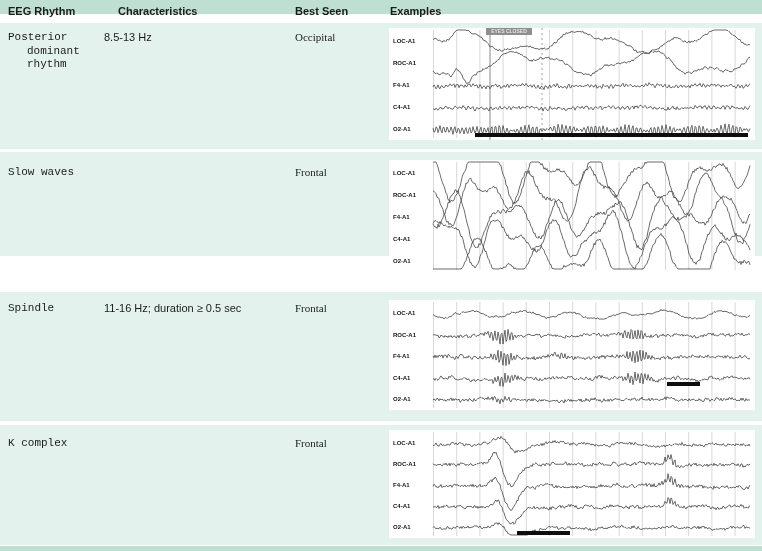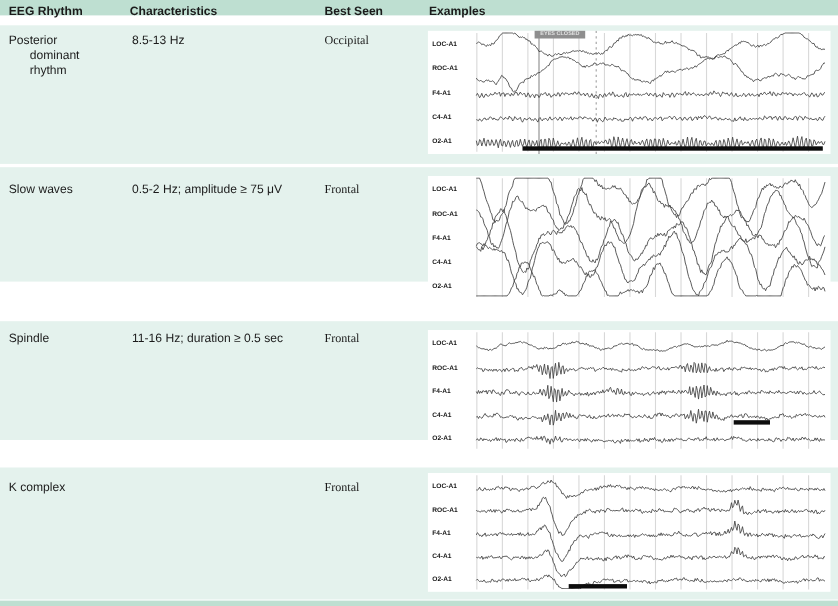--- a/index.html
+++ b/index.html
@@ -3,22 +3,22 @@
 <meta charset="utf-8">
 <style>
   html,body{margin:0;padding:0;background:#ffffff;}
   .page{position:relative;width:762px;height:551px;background:#ffffff;
         font-family:"Liberation Sans",sans-serif;color:#1b1b1b;overflow:hidden;}
   .hdr{position:absolute;left:0;top:0;width:762px;height:14px;background:#bedfd1;}
   .hdr span{position:absolute;top:5px;font-size:11px;font-weight:bold;white-space:nowrap;}
   .h1{left:8px}.h2{left:118px}.h3{left:295px}.h4{left:390px}
   .row{position:absolute;left:0;width:762px;background:#e4f2ed;}
   .cell{position:absolute;top:var(--tt,8px);font-size:11px;line-height:13.5px;}
-  .c1{left:8px;width:60px;text-indent:-19px;padding-left:19px;}
-  .c2{left:120px;width:158px;text-indent:-14px;padding-left:14px;}
+  .c1{left:8px;width:60px;text-indent:-19px;padding-left:19px;font-family:Liberation Mono, monospace;}
+  .c2{left:104px;width:158px;text-indent:-14px;padding-left:14px;}
   .c3{left:295px;width:85px;font-family:Liberation Serif, serif;}
   .eeg-box{position:absolute;left:389px;width:366px;background:#ffffff;}
   .eeg-box svg{position:absolute;left:0;top:0;display:block;}
   .ch{position:absolute;left:4px;font-size:6px;font-weight:bold;color:#141414;
       letter-spacing:0;white-space:nowrap;z-index:2;}
   .hbar{position:absolute;height:4px;background:#0d0d0d;z-index:3;}
   .eyes{position:absolute;left:97px;top:0;width:46px;height:7px;background:#8e8e8e;
         color:#e2e2e2;font-size:5px;line-height:7px;text-align:center;overflow:hidden;
         font-weight:bold;z-index:3;white-space:nowrap;}
   .footer{position:absolute;left:0;top:546px;width:762px;height:5px;background:#bedfd1;}
@@ -68,21 +68,20 @@
           <polyline points="44,80.7 45,81.2 46,81.8 47,80.0 48,81.4 49,82.2 50,80.5 51,79.6 52,79.3 53,81.1 54,80.3 55,80.6 56,78.6 57,78.4 58,79.1 59,80.8 60,79.2 61,80.3 62,80.6 63,81.0 64,81.2 65,79.6 66,78.1 67,78.8 68,79.8 69,80.7 70,79.1 71,78.9 72,80.0 73,80.3 74,77.5 75,79.1 76,79.2 77,82.0 78,80.8 79,78.0 80,79.1 81,80.7 82,80.3 83,79.8 84,78.6 85,81.6 86,83.1 87,81.0 88,79.3 89,80.7 90,80.9 91,80.1 92,79.1 93,79.3 94,81.3 95,80.8 96,81.6 97,79.9 98,80.0 99,81.7 100,83.0 101,79.8 102,78.8 103,80.8 104,81.9 105,80.1 106,80.4 107,79.3 108,80.7 109,81.7 110,79.7 111,78.2 112,80.6 113,81.0 114,80.0 115,79.5 116,78.7 117,79.9 118,81.4 119,80.2 120,78.4 121,79.4 122,81.8 123,80.1 124,78.7 125,79.0 126,80.2 127,79.5 128,80.4 129,79.7 130,78.1 131,80.9 132,80.7 133,78.8 134,79.5 135,79.3 136,80.3 137,78.7 138,78.3 139,78.3 140,79.6 141,80.2 142,78.3 143,78.6 144,78.9 145,79.9 146,80.2 147,79.2 148,79.3 149,80.6 150,82.2 151,81.1 152,79.2 153,79.9 154,83.1 155,80.6 156,79.3 157,80.8 158,82.0 159,82.8 160,81.2 161,78.4 162,79.9 163,81.4 164,80.5 165,80.2 166,80.0 167,80.9 168,81.3 169,79.0 170,80.0 171,79.5 172,80.7 173,81.5 174,81.0 175,80.1 176,82.2 177,82.2 178,82.1 179,80.2 180,80.7 181,80.4 182,81.1 183,79.9 184,78.5 185,79.6 186,82.2 187,79.8 188,78.9 189,78.4 190,79.7 191,80.0 192,80.0 193,78.2 194,80.0 195,80.7 196,78.5 197,78.3 198,78.0 199,79.3 200,81.5 201,80.3 202,79.5 203,80.3 204,82.0 205,80.4 206,79.0 207,79.0 208,79.6 209,80.6 210,79.3 211,78.6 212,78.4 213,81.8 214,80.7 215,79.3 216,79.5 217,79.4 218,79.3 219,78.3 220,77.7 221,79.1 222,80.4 223,78.8 224,77.6 225,78.6 226,80.8 227,80.6 228,79.7 229,78.9 230,79.0 231,81.4 232,80.9 233,78.8 234,78.8 235,80.7 236,81.2 237,79.3 238,78.8 239,78.3 240,81.4 241,81.2 242,79.4 243,78.4 244,78.4 245,81.0 246,77.9 247,79.1 248,77.8 249,80.2 250,78.6 251,77.3 252,77.3 253,78.4 254,79.9 255,78.7 256,77.3 257,78.7 258,80.5 259,79.5 260,79.5 261,78.6 262,78.6 263,80.1 264,81.3 265,79.3 266,79.3 267,81.0 268,80.6 269,81.1 270,79.8 271,79.5 272,80.5 273,80.9 274,79.8 275,81.1 276,81.9 277,81.9 278,82.3 279,79.2 280,81.9 281,81.2 282,80.6 283,79.0 284,78.2 285,80.8 286,80.1 287,81.7 288,78.8 289,80.8 290,81.2 291,81.4 292,80.5 293,79.4 294,80.8 295,80.1 296,79.7 297,80.2 298,80.1 299,79.6 300,80.7 301,79.3 302,79.0 303,80.1 304,80.8 305,80.5 306,77.4 307,78.3 308,80.0 309,79.5 310,78.1 311,78.3 312,78.0 313,80.7 314,78.8 315,79.0 316,77.5 317,79.5 318,81.4 319,78.6 320,77.7 321,80.3 322,80.3 323,80.9 324,78.3 325,77.9 326,79.3 327,80.9 328,79.3 329,79.5 330,80.1 331,80.5 332,80.8 333,78.6 334,77.9 335,78.2 336,81.4 337,78.5 338,77.6 339,78.4 340,78.7 341,81.2 342,79.8 343,77.7 344,79.1 345,79.3 346,79.5 347,80.6 348,79.2 349,80.6 350,80.7 351,80.6 352,80.2 353,79.7 354,81.7 355,81.0 356,78.4 357,79.6 358,81.1 359,81.4 360,79.1 361,77.6" fill="none" stroke="#454545" stroke-width="0.8" stroke-linejoin="round"></polyline>
           <polyline points="44,99.9 45,104.2 46,103.5 47,98.9 48,99.8 49,104.7 50,101.4 51,97.6 52,102.8 53,104.9 54,99.5 55,99.3 56,104.0 57,103.9 58,99.0 59,101.1 60,104.4 61,102.9 62,98.9 63,101.9 64,106.4 65,101.0 66,98.6 67,104.2 68,104.7 69,100.3 70,101.0 71,105.4 72,103.3 73,99.8 74,101.9 75,106.0 76,101.9 77,99.6 78,104.7 79,105.5 80,100.5 81,99.6 82,105.0 83,103.6 84,98.6 85,102.2 86,105.0 87,102.8 88,98.4 89,103.2 90,105.6 91,101.5 92,99.2 93,104.6 94,105.3 95,99.9 96,101.1 97,104.4 98,102.8 99,99.7 100,105.3 101,106.1 102,100.4 103,98.7 104,107.2 105,106.4 106,98.7 107,98.7 108,107.7 109,106.1 110,97.7 111,99.5 112,107.2 113,104.5 114,97.5 115,101.6 116,105.8 117,103.7 118,100.0 119,103.3 120,105.2 121,102.3 122,102.0 123,103.0 124,102.9 125,101.6 126,104.1 127,103.8 128,101.0 129,102.1 130,106.4 131,102.7 132,98.9 133,102.8 134,107.8 135,102.4 136,97.3 137,102.9 138,107.3 139,100.3 140,96.8 141,103.8 142,107.3 143,99.8 144,98.9 145,105.4 146,107.2 147,99.9 148,98.8 149,105.4 150,105.6 151,101.0 152,101.0 153,103.5 154,101.5 155,100.6 156,102.8 157,101.4 158,100.5 159,101.5 160,101.9 161,99.5 162,99.6 163,102.6 164,102.8 165,98.2 166,99.8 167,106.0 168,104.2 169,96.3 170,99.7 171,107.3 172,103.3 173,96.5 174,101.3 175,106.7 176,101.6 177,97.5 178,101.7 179,107.2 180,101.2 181,98.1 182,103.0 183,105.9 184,100.3 185,98.8 186,102.8 187,103.3 188,100.3 189,102.4 190,102.7 191,101.7 192,101.1 193,103.7 194,101.7 195,99.5 196,101.9 197,105.0 198,100.5 199,98.3 200,103.6 201,106.4 202,98.9 203,99.2 204,105.4 205,105.6 206,98.3 207,98.5 208,107.3 209,104.7 210,98.6 211,99.4 212,105.9 213,103.5 214,97.8 215,101.5 216,106.6 217,103.4 218,99.4 219,102.6 220,103.8 221,101.9 222,101.8 223,102.5 224,102.8 225,100.7 226,104.0 227,103.4 228,99.8 229,101.4 230,106.6 231,103.2 232,98.5 233,103.0 234,106.7 235,102.5 236,96.6 237,103.7 238,108.1 239,100.0 240,96.9 241,104.2 242,107.8 243,100.2 244,97.7 245,104.5 246,107.3 247,100.0 248,99.9 249,104.0 250,104.1 251,100.3 252,100.3 253,104.7 254,103.1 255,101.8 256,102.9 257,104.1 258,101.9 259,102.8 260,104.5 261,101.4 262,99.6 263,105.4 264,105.3 265,99.6 266,100.0 267,107.4 268,104.9 269,98.8 270,101.1 271,107.3 272,103.9 273,97.5 274,101.2 275,108.1 276,102.8 277,96.7 278,101.9 279,107.7 280,101.9 281,98.3 282,103.1 283,105.6 284,100.7 285,99.6 286,103.8 287,103.0 288,101.1 289,101.4 290,102.4 291,100.7 292,102.6 293,104.9 294,101.6 295,99.4 296,103.2 297,105.3 298,100.0 299,98.4 300,103.9 301,105.9 302,99.5 303,97.4 304,105.3 305,106.3 306,98.3 307,99.4 308,106.5 309,105.8 310,97.7 311,99.7 312,106.3 313,104.2 314,98.3 315,101.5 316,107.1 317,102.7 318,100.5 319,102.4 320,104.5 321,102.9 322,101.2 323,103.3 324,103.7 325,101.1 326,104.3 327,102.5 328,100.1 329,102.0 330,106.2 331,102.3 332,97.3 333,101.5 334,107.1 335,101.2 336,95.8 337,102.7 338,107.2 339,99.7 340,96.2 341,104.3 342,106.8 343,99.8 344,97.5 345,104.3 346,106.4 347,98.6 348,99.7 349,104.9 350,104.4 351,99.1 352,100.4 353,103.7 354,102.1 355,100.6 356,102.3 357,101.0 358,100.7 359,103.3 360,103.3 361,100.5" fill="none" stroke="#454545" stroke-width="0.8" stroke-linejoin="round"></polyline>
         </svg>
       <div class="eyes">EYES CLOSED</div>
       <div class="hbar" style="left:86px;top:105px;width:273px"></div>
     </div>
   </div>
 
   <div class="row" style="top:152px;height:104px;--tt:14px">
     <div class="cell c1">Slow waves</div>
-    <div class="cell c2">0.5-2 Hz; amplitude ≥ 75 μV</div>
     <div class="cell c3">Frontal</div>
     <div class="eeg-box" style="top:8px;height:112px">
       <span class="ch" style="top: 10px;">LOC-A1</span>
       <span class="ch" style="top: 32px;">ROC-A1</span>
       <span class="ch" style="top: 54px;">F4-A1</span>
       <span class="ch" style="top: 76px;">C4-A1</span>
       <span class="ch" style="top: 98px;">O2-A1</span>
       <svg class="traces" width="366" height="112" viewBox="0 0 366 112">
           <line x1="44.5" y1="2" x2="44.5" y2="110" stroke="#d8d8d8" stroke-width="1"></line>
           <line x1="67.7" y1="2" x2="67.7" y2="110" stroke="#d8d8d8" stroke-width="1"></line>
@@ -100,21 +99,21 @@
           <line x1="346.0999999999999" y1="2" x2="346.0999999999999" y2="110" stroke="#d8d8d8" stroke-width="1"></line>
           <polyline points="44,2.0 45,2.0 46,2.0 47,2.0 48,4.5 49,7.2 50,11.2 51,14.2 52,18.2 53,21.5 54,24.0 55,26.2 56,29.4 57,33.1 58,34.6 59,39.7 60,40.0 61,42.4 62,40.3 63,40.6 64,41.1 65,40.0 66,36.7 67,35.0 68,33.9 69,32.8 70,28.5 71,26.8 72,22.3 73,17.4 74,14.4 75,12.6 76,11.1 77,8.9 78,4.0 79,2.3 80,2.0 81,2.0 82,2.0 83,2.0 84,2.0 85,2.0 86,2.0 87,2.0 88,2.0 89,2.0 90,2.0 91,2.0 92,2.0 93,2.0 94,2.0 95,2.0 96,2.0 97,2.0 98,2.0 99,2.0 100,2.0 101,2.0 102,2.0 103,2.0 104,2.0 105,2.0 106,2.0 107,2.0 108,2.0 109,2.0 110,2.7 111,5.1 112,5.5 113,10.8 114,14.1 115,16.5 116,18.9 117,25.2 118,25.9 119,29.7 120,35.6 121,36.0 122,38.5 123,40.2 124,43.4 125,42.0 126,42.9 127,43.0 128,40.7 129,40.9 130,37.7 131,35.8 132,33.3 133,28.6 134,27.0 135,23.1 136,17.8 137,16.5 138,12.5 139,10.1 140,7.6 141,3.3 142,2.0 143,2.0 144,2.0 145,2.0 146,2.0 147,2.0 148,2.0 149,2.0 150,2.0 151,3.0 152,5.1 153,3.5 154,6.0 155,9.1 156,7.7 157,10.0 158,8.5 159,11.8 160,10.5 161,11.5 162,12.1 163,11.5 164,10.9 165,11.9 166,11.2 167,10.7 168,8.7 169,10.3 170,8.8 171,11.3 172,11.6 173,11.5 174,12.0 175,10.8 176,12.6 177,14.0 178,16.3 179,16.8 180,17.3 181,20.2 182,19.7 183,23.5 184,22.8 185,24.8 186,25.7 187,24.7 188,25.1 189,24.6 190,23.5 191,21.2 192,20.2 193,18.2 194,15.8 195,13.8 196,11.1 197,10.1 198,8.8 199,3.2 200,3.2 201,2.0 202,2.0 203,2.0 204,2.0 205,2.0 206,2.0 207,2.0 208,2.0 209,2.0 210,2.0 211,2.0 212,2.0 213,3.6 214,9.3 215,11.6 216,15.5 217,18.5 218,23.4 219,27.3 220,26.8 221,29.6 222,32.0 223,33.5 224,35.3 225,34.7 226,37.8 227,35.3 228,36.5 229,34.8 230,31.1 231,29.0 232,28.7 233,26.4 234,25.1 235,23.1 236,22.9 237,21.5 238,19.0 239,16.1 240,15.4 241,15.6 242,11.8 243,11.7 244,12.3 245,8.7 246,8.5 247,9.6 248,8.2 249,7.5 250,7.5 251,7.6 252,8.9 253,7.1 254,7.0 255,5.2 256,2.2 257,3.5 258,2.0 259,2.0 260,2.0 261,2.0 262,2.0 263,2.0 264,2.0 265,2.0 266,2.0 267,2.0 268,2.0 269,2.0 270,2.0 271,2.0 272,2.0 273,2.0 274,2.0 275,3.3 276,5.9 277,10.6 278,14.0 279,16.4 280,20.6 281,25.6 282,27.6 283,32.0 284,35.3 285,38.0 286,37.2 287,38.3 288,39.5 289,40.8 290,41.4 291,41.5 292,41.4 293,39.5 294,36.7 295,34.7 296,31.4 297,29.9 298,28.7 299,23.2 300,20.2 301,19.7 302,16.5 303,13.9 304,11.0 305,12.4 306,9.3 307,10.5 308,8.1 309,8.8 310,7.7 311,6.6 312,9.1 313,7.7 314,9.1 315,10.3 316,9.3 317,11.1 318,10.6 319,11.1 320,9.2 321,9.7 322,10.7 323,9.1 324,7.2 325,6.1 326,7.3 327,7.2 328,5.3 329,5.6 330,3.8 331,4.2 332,4.8 333,5.7 334,3.4 335,5.9 336,6.3 337,9.1 338,7.4 339,11.9 340,12.2 341,13.2 342,16.9 343,17.9 344,20.9 345,22.4 346,25.1 347,26.9 348,27.9 349,28.7 350,28.0 351,26.5 352,26.3 353,25.4 354,23.2 355,21.7 356,19.3 357,17.4 358,15.8 359,12.3 360,9.1 361,5.5" fill="none" stroke="#454545" stroke-width="0.8" stroke-linejoin="round"></polyline>
           <polyline points="44,30.9 45,31.3 46,32.4 47,33.7 48,37.3 49,37.4 50,38.9 51,43.2 52,45.5 53,47.2 54,49.5 55,54.3 56,55.1 57,60.3 58,62.4 59,61.2 60,64.6 61,63.2 62,64.9 63,65.0 64,65.9 65,64.2 66,61.2 67,58.4 68,55.9 69,52.5 70,48.3 71,43.8 72,41.3 73,37.4 74,32.0 75,30.3 76,28.0 77,23.0 78,23.5 79,22.1 80,19.4 81,18.2 82,18.5 83,21.7 84,22.6 85,23.4 86,23.2 87,25.7 88,27.7 89,29.9 90,28.8 91,30.6 92,30.2 93,31.7 94,31.4 95,31.1 96,30.5 97,31.0 98,32.1 99,29.8 100,28.7 101,28.8 102,28.4 103,27.4 104,26.9 105,26.5 106,28.2 107,27.2 108,29.1 109,32.9 110,33.5 111,34.0 112,37.4 113,39.2 114,39.9 115,44.2 116,45.2 117,47.3 118,47.4 119,49.7 120,48.7 121,47.2 122,47.5 123,47.5 124,43.4 125,44.0 126,41.2 127,37.2 128,35.6 129,33.6 130,29.3 131,25.9 132,23.0 133,18.7 134,17.8 135,16.3 136,12.2 137,11.4 138,12.3 139,13.5 140,10.5 141,14.9 142,15.0 143,17.0 144,16.1 145,20.6 146,24.0 147,26.4 148,25.9 149,29.0 150,31.7 151,34.0 152,33.2 153,34.4 154,37.6 155,36.3 156,38.4 157,40.1 158,36.9 159,38.0 160,39.7 161,37.9 162,41.0 163,40.4 164,39.6 165,38.6 166,39.7 167,42.2 168,44.2 169,47.4 170,47.4 171,51.2 172,53.4 173,55.5 174,58.5 175,58.4 176,59.5 177,60.3 178,61.2 179,61.0 180,59.9 181,58.0 182,56.9 183,54.8 184,52.8 185,49.4 186,46.4 187,43.1 188,37.2 189,32.3 190,29.0 191,24.0 192,21.4 193,18.8 194,13.4 195,11.6 196,10.6 197,9.3 198,10.1 199,8.6 200,7.3 201,6.3 202,8.2 203,10.7 204,11.0 205,15.4 206,14.1 207,16.9 208,19.5 209,22.4 210,23.4 211,22.7 212,25.2 213,24.9 214,25.4 215,28.5 216,25.8 217,27.2 218,27.1 219,28.4 220,26.6 221,28.7 222,28.5 223,30.1 224,31.6 225,31.6 226,34.5 227,34.9 228,38.9 229,39.3 230,43.0 231,44.6 232,50.2 233,51.7 234,52.6 235,55.1 236,58.2 237,58.1 238,60.6 239,61.1 240,60.0 241,59.7 242,58.8 243,56.6 244,53.8 245,50.3 246,47.9 247,45.4 248,40.8 249,39.2 250,35.9 251,31.6 252,30.4 253,29.2 254,24.7 255,24.9 256,23.8 257,24.1 258,21.9 259,23.9 260,23.8 261,27.4 262,27.2 263,28.2 264,31.4 265,30.8 266,35.3 267,35.7 268,36.7 269,38.2 270,36.3 271,37.8 272,36.7 273,37.2 274,36.0 275,35.0 276,36.2 277,35.4 278,34.4 279,33.5 280,31.2 281,31.2 282,31.5 283,31.2 284,32.1 285,35.3 286,36.8 287,38.2 288,40.8 289,40.9 290,45.4 291,44.4 292,47.2 293,49.3 294,50.0 295,53.6 296,54.2 297,54.7 298,52.7 299,53.8 300,51.9 301,49.5 302,48.2 303,46.9 304,43.2 305,38.6 306,34.1 307,32.2 308,27.8 309,25.5 310,23.8 311,19.9 312,18.0 313,17.4 314,15.1 315,14.9 316,13.0 317,13.2 318,13.4 319,14.2 320,17.8 321,17.6 322,21.4 323,22.3 324,25.8 325,26.5 326,30.6 327,32.1 328,33.2 329,34.6 330,35.6 331,36.9 332,37.8 333,38.1 334,35.8 335,36.6 336,37.5 337,36.5 338,38.1 339,38.3 340,39.2 341,40.2 342,38.3 343,40.5 344,43.1 345,43.9 346,45.6 347,48.4 348,50.5 349,53.9 350,56.6 351,58.1 352,59.6 353,61.9 354,63.4 355,61.5 356,62.7 357,63.6 358,60.9 359,58.0 360,55.0 361,54.1" fill="none" stroke="#454545" stroke-width="0.8" stroke-linejoin="round"></polyline>
           <polyline points="44,64.1 45,65.7 46,67.0 47,67.0 48,68.5 49,64.1 50,67.1 51,64.9 52,62.3 53,59.4 54,57.9 55,54.2 56,54.0 57,48.9 58,48.3 59,42.6 60,43.0 61,38.0 62,35.9 63,35.4 64,33.5 65,33.3 66,29.8 67,30.0 68,32.5 69,30.5 70,34.2 71,36.0 72,40.1 73,43.5 74,46.7 75,49.5 76,53.8 77,58.6 78,63.0 79,66.3 80,69.5 81,75.7 82,78.7 83,80.9 84,83.4 85,84.8 86,87.1 87,87.8 88,86.8 89,87.6 90,83.6 91,84.9 92,83.3 93,77.2 94,75.2 95,72.0 96,70.3 97,67.8 98,66.0 99,62.2 100,60.9 101,56.3 102,57.1 103,53.6 104,53.7 105,52.4 106,54.2 107,53.2 108,52.2 109,50.2 110,51.4 111,53.2 112,53.1 113,50.5 114,49.3 115,49.9 116,51.7 117,53.2 118,50.1 119,51.4 120,51.7 121,51.5 122,51.7 123,49.4 124,49.6 125,47.6 126,46.0 127,45.2 128,45.6 129,46.3 130,45.0 131,47.0 132,45.8 133,46.7 134,48.8 135,49.7 136,53.1 137,53.4 138,58.1 139,60.3 140,60.5 141,63.3 142,66.7 143,67.5 144,71.2 145,73.6 146,73.1 147,77.2 148,77.4 149,78.4 150,76.1 151,77.9 152,79.0 153,75.5 154,76.4 155,74.1 156,70.2 157,66.1 158,63.5 159,62.9 160,58.0 161,56.6 162,53.8 163,50.8 164,46.8 165,46.0 166,41.0 167,42.2 168,41.3 169,39.7 170,39.6 171,41.1 172,42.9 173,42.2 174,46.7 175,49.3 176,52.8 177,52.9 178,55.7 179,59.8 180,60.9 181,65.1 182,69.0 183,70.5 184,71.8 185,72.4 186,74.8 187,76.7 188,77.3 189,75.3 190,75.8 191,75.6 192,73.3 193,72.5 194,70.0 195,70.4 196,67.3 197,66.5 198,63.1 199,63.5 200,59.7 201,58.0 202,56.5 203,56.2 204,57.4 205,57.1 206,55.8 207,53.8 208,55.2 209,52.2 210,54.3 211,52.5 212,52.4 213,53.9 214,54.0 215,52.0 216,54.8 217,53.6 218,50.0 219,49.3 220,48.9 221,47.7 222,46.6 223,47.7 224,45.4 225,47.1 226,43.3 227,43.8 228,44.5 229,44.2 230,41.8 231,41.7 232,42.0 233,44.9 234,47.1 235,47.0 236,49.2 237,53.3 238,55.9 239,59.3 240,62.0 241,67.4 242,68.0 243,71.7 244,74.0 245,80.2 246,80.1 247,83.3 248,87.7 249,85.3 250,88.3 251,88.1 252,89.7 253,89.5 254,86.6 255,82.8 256,80.2 257,79.7 258,77.2 259,71.1 260,67.2 261,61.9 262,59.8 263,55.7 264,52.2 265,51.3 266,45.6 267,46.0 268,43.2 269,43.0 270,41.0 271,38.5 272,36.5 273,37.5 274,40.8 275,42.4 276,44.6 277,45.7 278,46.1 279,45.6 280,49.4 281,50.2 282,53.4 283,53.9 284,54.2 285,56.9 286,58.8 287,59.0 288,60.1 289,57.1 290,60.6 291,59.2 292,59.1 293,57.5 294,57.9 295,56.2 296,56.1 297,57.4 298,54.7 299,54.3 300,56.2 301,53.6 302,54.0 303,54.2 304,57.4 305,57.4 306,59.8 307,61.4 308,61.7 309,61.5 310,63.4 311,62.2 312,63.4 313,62.2 314,63.1 315,62.2 316,65.2 317,63.4 318,61.2 319,62.3 320,58.1 321,58.2 322,56.2 323,53.7 324,49.9 325,49.7 326,48.5 327,45.6 328,41.4 329,42.0 330,40.3 331,39.2 332,37.2 333,38.3 334,40.2 335,43.5 336,44.9 337,46.2 338,47.6 339,51.4 340,52.8 341,57.7 342,60.0 343,64.6 344,68.2 345,71.7 346,74.2 347,75.7 348,79.5 349,82.4 350,81.5 351,81.4 352,82.2 353,83.4 354,83.6 355,78.5 356,77.3 357,76.0 358,73.0 359,70.7 360,68.1 361,64.4" fill="none" stroke="#454545" stroke-width="0.8" stroke-linejoin="round"></polyline>
           <polyline points="44,63.5 45,61.4 46,60.9 47,60.6 48,61.7 49,62.0 50,63.7 51,61.4 52,63.0 53,63.1 54,64.8 55,66.1 56,64.8 57,65.5 58,66.5 59,67.5 60,66.0 61,67.6 62,66.3 63,67.2 64,67.4 65,68.5 66,68.4 67,67.7 68,69.8 69,69.4 70,69.9 71,73.6 72,76.7 73,76.3 74,79.4 75,83.9 76,88.3 77,90.1 78,93.3 79,96.9 80,97.7 81,102.8 82,102.4 83,105.2 84,105.8 85,106.0 86,108.0 87,106.5 88,104.9 89,103.4 90,101.1 91,96.6 92,94.3 93,93.2 94,89.1 95,83.6 96,81.0 97,76.8 98,72.2 99,69.0 100,65.8 101,64.1 102,61.2 103,61.5 104,60.3 105,60.7 106,61.2 107,61.0 108,59.9 109,59.9 110,61.4 111,61.8 112,63.7 113,67.8 114,66.9 115,68.3 116,71.9 117,73.0 118,76.0 119,74.7 120,78.5 121,77.7 122,79.6 123,78.3 124,79.0 125,79.5 126,77.9 127,76.5 128,78.0 129,76.9 130,76.6 131,75.9 132,74.7 133,76.4 134,78.3 135,77.6 136,79.7 137,81.8 138,83.1 139,82.4 140,84.2 141,86.3 142,88.3 143,89.9 144,87.8 145,90.3 146,89.0 147,92.0 148,92.1 149,89.4 150,90.5 151,89.2 152,86.5 153,83.1 154,82.7 155,79.8 156,76.4 157,72.1 158,69.5 159,68.4 160,64.6 161,62.6 162,63.6 163,61.0 164,59.5 165,61.3 166,60.3 167,60.2 168,62.5 169,64.7 170,64.6 171,69.7 172,72.6 173,75.4 174,79.1 175,80.5 176,84.2 177,87.9 178,89.6 179,93.8 180,94.1 181,96.5 182,97.2 183,95.7 184,95.4 185,95.1 186,95.8 187,95.2 188,94.8 189,92.3 190,89.6 191,88.1 192,83.9 193,83.6 194,82.3 195,82.0 196,80.1 197,81.4 198,79.5 199,78.1 200,76.9 201,75.4 202,76.1 203,73.4 204,74.1 205,71.7 206,72.6 207,73.1 208,72.8 209,71.3 210,70.4 211,72.0 212,68.9 213,68.0 214,66.5 215,62.8 216,64.3 217,59.1 218,58.9 219,54.6 220,56.0 221,54.5 222,53.7 223,51.4 224,50.1 225,52.6 226,52.0 227,56.5 228,57.8 229,60.1 230,64.2 231,68.5 232,70.5 233,73.3 234,79.1 235,82.1 236,87.3 237,91.4 238,94.1 239,96.6 240,100.6 241,103.3 242,104.6 243,105.9 244,108.0 245,107.7 246,109.0 247,105.3 248,104.3 249,103.2 250,101.8 251,97.4 252,96.4 253,94.9 254,91.4 255,87.2 256,84.2 257,83.4 258,81.9 259,78.3 260,75.9 261,71.9 262,71.8 263,71.4 264,69.4 265,69.5 266,69.8 267,67.7 268,68.2 269,67.2 270,69.0 271,69.1 272,69.0 273,69.1 274,68.0 275,65.6 276,63.9 277,66.1 278,63.0 279,63.2 280,60.5 281,59.9 282,58.3 283,57.1 284,56.3 285,57.8 286,57.8 287,59.5 288,60.4 289,62.1 290,62.1 291,64.9 292,68.2 293,70.8 294,71.1 295,74.3 296,79.1 297,83.2 298,84.3 299,89.2 300,94.0 301,95.6 302,98.9 303,98.3 304,101.4 305,102.7 306,102.2 307,104.3 308,101.6 309,101.0 310,100.1 311,100.1 312,95.5 313,91.4 314,89.9 315,84.4 316,83.8 317,80.5 318,77.2 319,74.0 320,74.6 321,71.9 322,69.8 323,68.1 324,66.9 325,66.2 326,64.7 327,67.2 328,68.9 329,69.2 330,71.4 331,72.2 332,74.1 333,72.6 334,76.3 335,75.6 336,79.1 337,80.3 338,77.8 339,79.2 340,80.8 341,80.1 342,78.1 343,76.4 344,76.2 345,76.5 346,75.9 347,73.0 348,76.2 349,75.1 350,76.5 351,75.3 352,77.3 353,77.3 354,80.3 355,80.5 356,80.9 357,82.5 358,84.4 359,85.4 360,87.6 361,90.0" fill="none" stroke="#454545" stroke-width="0.8" stroke-linejoin="round"></polyline>
           <polyline points="44,109.0 45,109.0 46,109.0 47,109.0 48,109.0 49,109.0 50,109.0 51,109.0 52,109.0 53,109.0 54,109.0 55,109.0 56,109.0 57,109.0 58,109.0 59,109.0 60,109.0 61,109.0 62,109.0 63,109.0 64,109.0 65,109.0 66,109.0 67,109.0 68,109.0 69,109.0 70,109.0 71,109.0 72,109.0 73,107.8 74,106.6 75,104.4 76,101.5 77,100.8 78,97.1 79,93.8 80,93.4 81,88.5 82,87.2 83,82.8 84,82.7 85,79.1 86,79.0 87,79.4 88,78.1 89,78.5 90,79.0 91,78.9 92,81.0 93,83.8 94,86.3 95,88.2 96,91.6 97,91.1 98,94.9 99,98.6 100,99.5 101,103.4 102,104.5 103,108.1 104,109.0 105,108.7 106,109.0 107,109.0 108,109.0 109,109.0 110,109.0 111,108.4 112,108.1 113,109.0 114,107.3 115,107.4 116,107.2 117,106.9 118,104.6 119,103.9 120,103.5 121,104.9 122,104.7 123,106.7 124,106.4 125,109.0 126,107.8 127,109.0 128,109.0 129,109.0 130,109.0 131,109.0 132,109.0 133,109.0 134,109.0 135,109.0 136,107.9 137,106.7 138,104.5 139,104.0 140,101.6 141,98.2 142,96.8 143,95.1 144,90.8 145,91.1 146,87.7 147,86.3 148,86.9 149,86.2 150,86.6 151,85.3 152,85.7 153,87.9 154,89.0 155,90.1 156,93.6 157,95.2 158,97.0 159,100.0 160,101.7 161,104.4 162,104.6 163,108.5 164,108.3 165,109.0 166,109.0 167,109.0 168,109.0 169,109.0 170,109.0 171,109.0 172,109.0 173,109.0 174,107.6 175,105.3 176,107.1 177,106.4 178,105.8 179,105.6 180,104.8 181,104.6 182,103.2 183,104.8 184,103.4 185,103.4 186,104.2 187,103.5 188,104.8 189,105.4 190,104.7 191,104.6 192,106.7 193,105.1 194,103.9 195,106.2 196,102.9 197,102.1 198,101.4 199,99.9 200,97.9 201,94.3 202,90.3 203,90.1 204,87.9 205,83.3 206,85.0 207,81.3 208,80.0 209,79.9 210,80.1 211,79.0 212,81.5 213,82.5 214,85.4 215,88.5 216,88.6 217,92.1 218,95.7 219,97.7 220,101.1 221,104.2 222,106.9 223,107.4 224,108.8 225,109.0 226,109.0 227,109.0 228,109.0 229,109.0 230,109.0 231,109.0 232,109.0 233,109.0 234,109.0 235,109.0 236,109.0 237,109.0 238,109.0 239,109.0 240,109.0 241,109.0 242,109.0 243,109.0 244,109.0 245,109.0 246,109.0 247,109.0 248,109.0 249,109.0 250,109.0 251,109.0 252,109.0 253,109.0 254,108.6 255,108.3 256,106.1 257,104.4 258,103.7 259,100.3 260,98.5 261,93.2 262,91.3 263,87.7 264,85.0 265,83.9 266,83.4 267,79.2 268,78.2 269,77.0 270,76.4 271,75.1 272,73.5 273,76.1 274,75.8 275,78.1 276,78.7 277,81.2 278,84.3 279,86.1 280,89.4 281,90.9 282,96.7 283,100.1 284,102.7 285,103.3 286,103.9 287,106.6 288,107.7 289,109.0 290,109.0 291,109.0 292,109.0 293,109.0 294,109.0 295,109.0 296,109.0 297,109.0 298,109.0 299,108.6 300,109.0 301,109.0 302,109.0 303,109.0 304,109.0 305,109.0 306,109.0 307,109.0 308,109.0 309,109.0 310,109.0 311,109.0 312,109.0 313,109.0 314,109.0 315,109.0 316,109.0 317,109.0 318,109.0 319,109.0 320,109.0 321,109.0 322,104.9 323,101.5 324,100.2 325,95.1 326,92.6 327,92.5 328,87.8 329,86.1 330,85.0 331,82.0 332,83.1 333,80.4 334,81.2 335,82.9 336,81.4 337,82.6 338,83.8 339,85.1 340,87.1 341,90.0 342,92.1 343,94.7 344,95.5 345,99.3 346,98.7 347,99.7 348,101.5 349,102.4 350,102.9 351,101.3 352,104.5 353,101.4 354,103.1 355,100.2 356,101.2 357,103.2 358,103.1 359,101.2 360,101.6 361,104.9" fill="none" stroke="#454545" stroke-width="0.8" stroke-linejoin="round"></polyline>
         </svg>
     </div>
   </div>
 
-  <div class="row" style="top:292px;height:108px;--tt:10px">
+  <div class="row" style="top:292px;height:129px;--tt:10px">
     <div class="cell c1">Spindle</div>
     <div class="cell c2">11-16 Hz; duration ≥ 0.5 sec</div>
     <div class="cell c3">Frontal</div>
     <div class="eeg-box" style="top:8px;height:110px">
       <span class="ch" style="top: 10px;">LOC-A1</span>
       <span class="ch" style="top: 31.5px;">ROC-A1</span>
       <span class="ch" style="top: 53px;">F4-A1</span>
       <span class="ch" style="top: 74.5px;">C4-A1</span>
       <span class="ch" style="top: 96px;">O2-A1</span>
       <svg class="traces" width="366" height="110" viewBox="0 0 366 110">

